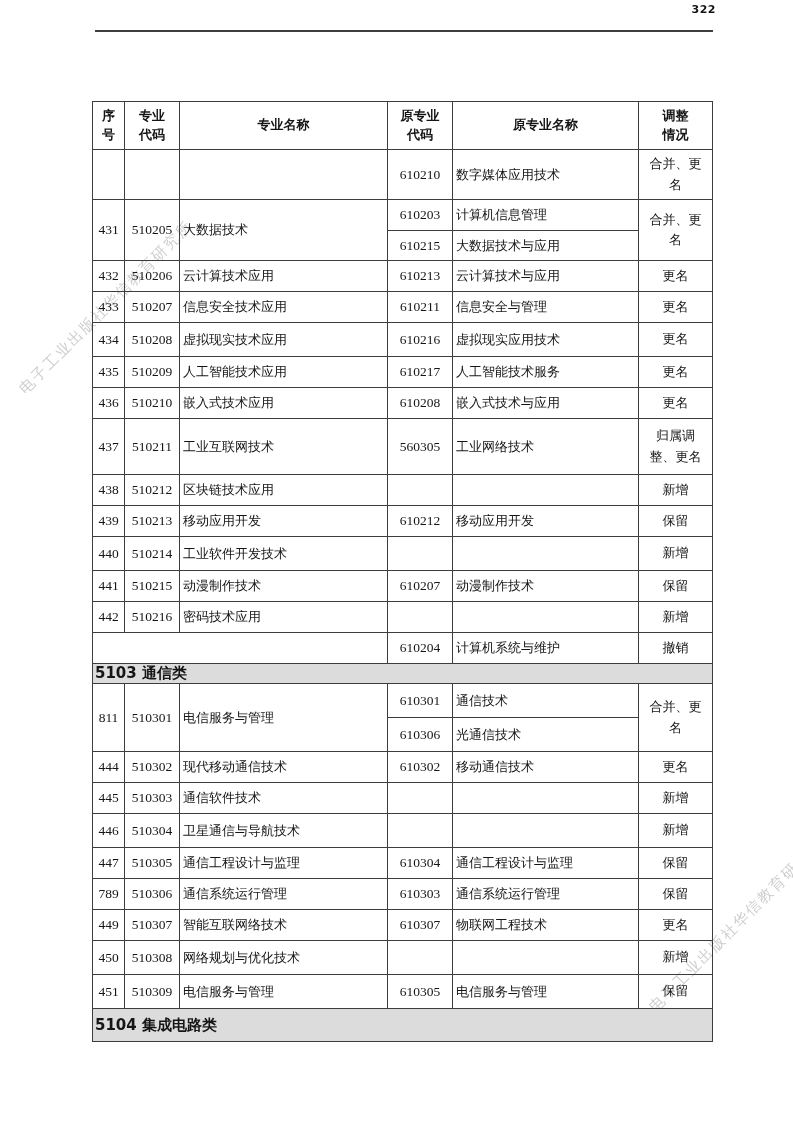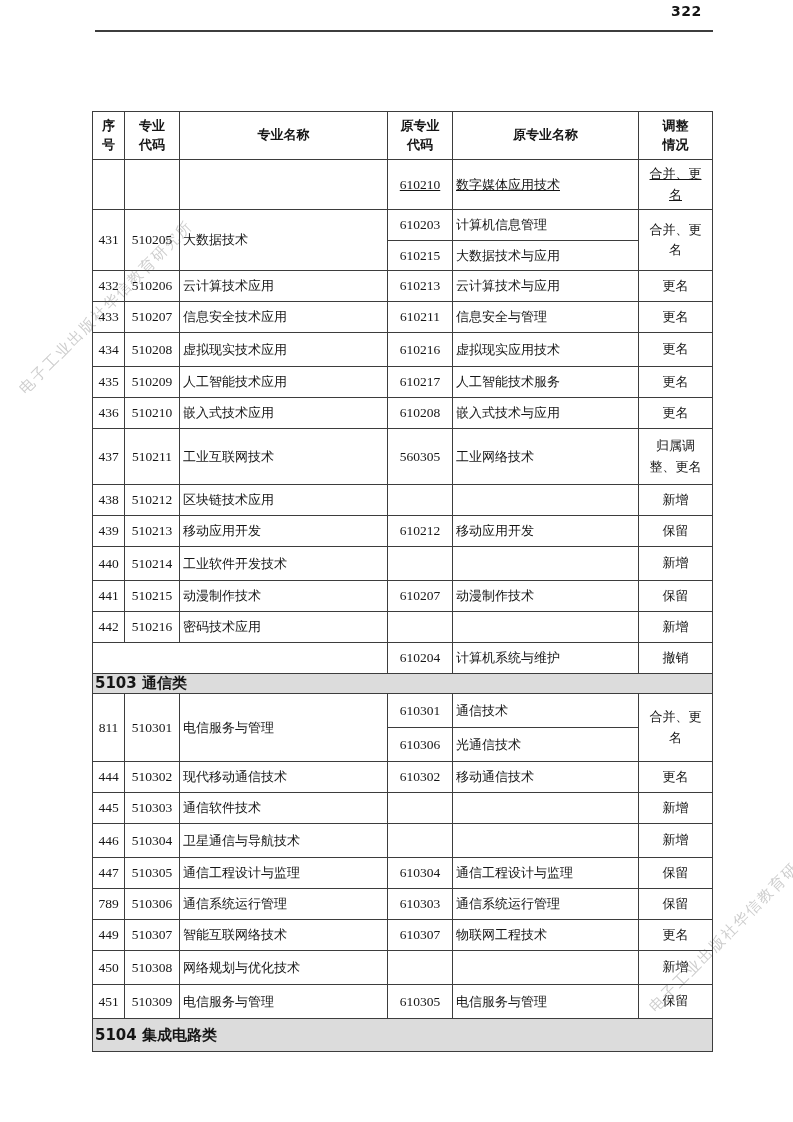--- a/index.html
+++ b/index.html
@@ -1,35 +1,35 @@
 <!DOCTYPE html>
 <html><head>
 <meta charset="utf-8">
 <style>
   html,body{margin:0;padding:0;}
   body{
     width:793px;height:1122px;position:relative;background:#ffffff;
     font-family:"DejaVu Sans", sans-serif;color:#151515;overflow:hidden;
   }
   .page-number{
-    position:absolute;top:3px;left:671px;width:74px;
-    font-size:14px;font-weight:600;letter-spacing:0.5px;
+    position:absolute;top:3px;left:642px;width:74px;text-align:right;
+    font-size:11px;font-weight:600;letter-spacing:0.5px;
   }
   .header-rule{
     position:absolute;left:95px;top:30px;width:618px;height:2px;background:#3d3d3d;
   }
   .wm{
     position:absolute;color:#bdbdbd;opacity:0.75;font-size:15px;letter-spacing:2px;
     white-space:nowrap;z-index:0;transform:rotate(-45deg);transform-origin:left center;
     pointer-events:none;
   }
   .wm-left{left:22px;top:382px;}
   .wm-right{left:652px;top:1000px;}
   table.majors{
-    position:absolute;left:92px;top:111px;width:620px;z-index:1;
+    position:absolute;left:92px;top:101px;width:620px;z-index:1;
     border-collapse:collapse;table-layout:fixed;font-size:13px;
   }
   .majors td,.majors th{
     border:1px solid #3d3d3d;padding:0 3px;vertical-align:middle;overflow:hidden;
   }
   .majors thead tr{height:48px;}
   .majors th{
     font-weight:700;text-align:center;white-space:pre-line;line-height:1.45;font-size:13px;
   }
   td.num{text-align:center;font-family:"Liberation Serif", serif;font-size:13.5px;}
@@ -64,21 +64,21 @@
 代码</th>
       <th>专业名称</th>
       <th>原专业
 代码</th>
       <th>原专业名称</th>
       <th>调整
 情况</th>
     </tr>
   </thead>
   <tbody>
-      <tr style="height: 50px; text-decoration: underline;">
+      <tr style="height: 50px;">
         <td class="num"></td>
         <td class="num"></td>
         <td class="name"></td>
         <td class="num">610210</td>
         <td class="name">数字媒体应用技术</td>
         <td class="adj">合并、更
 名</td>
       </tr>
       <tr style="height: 31px;">
         <td rowspan="2" class="num">431</td>

